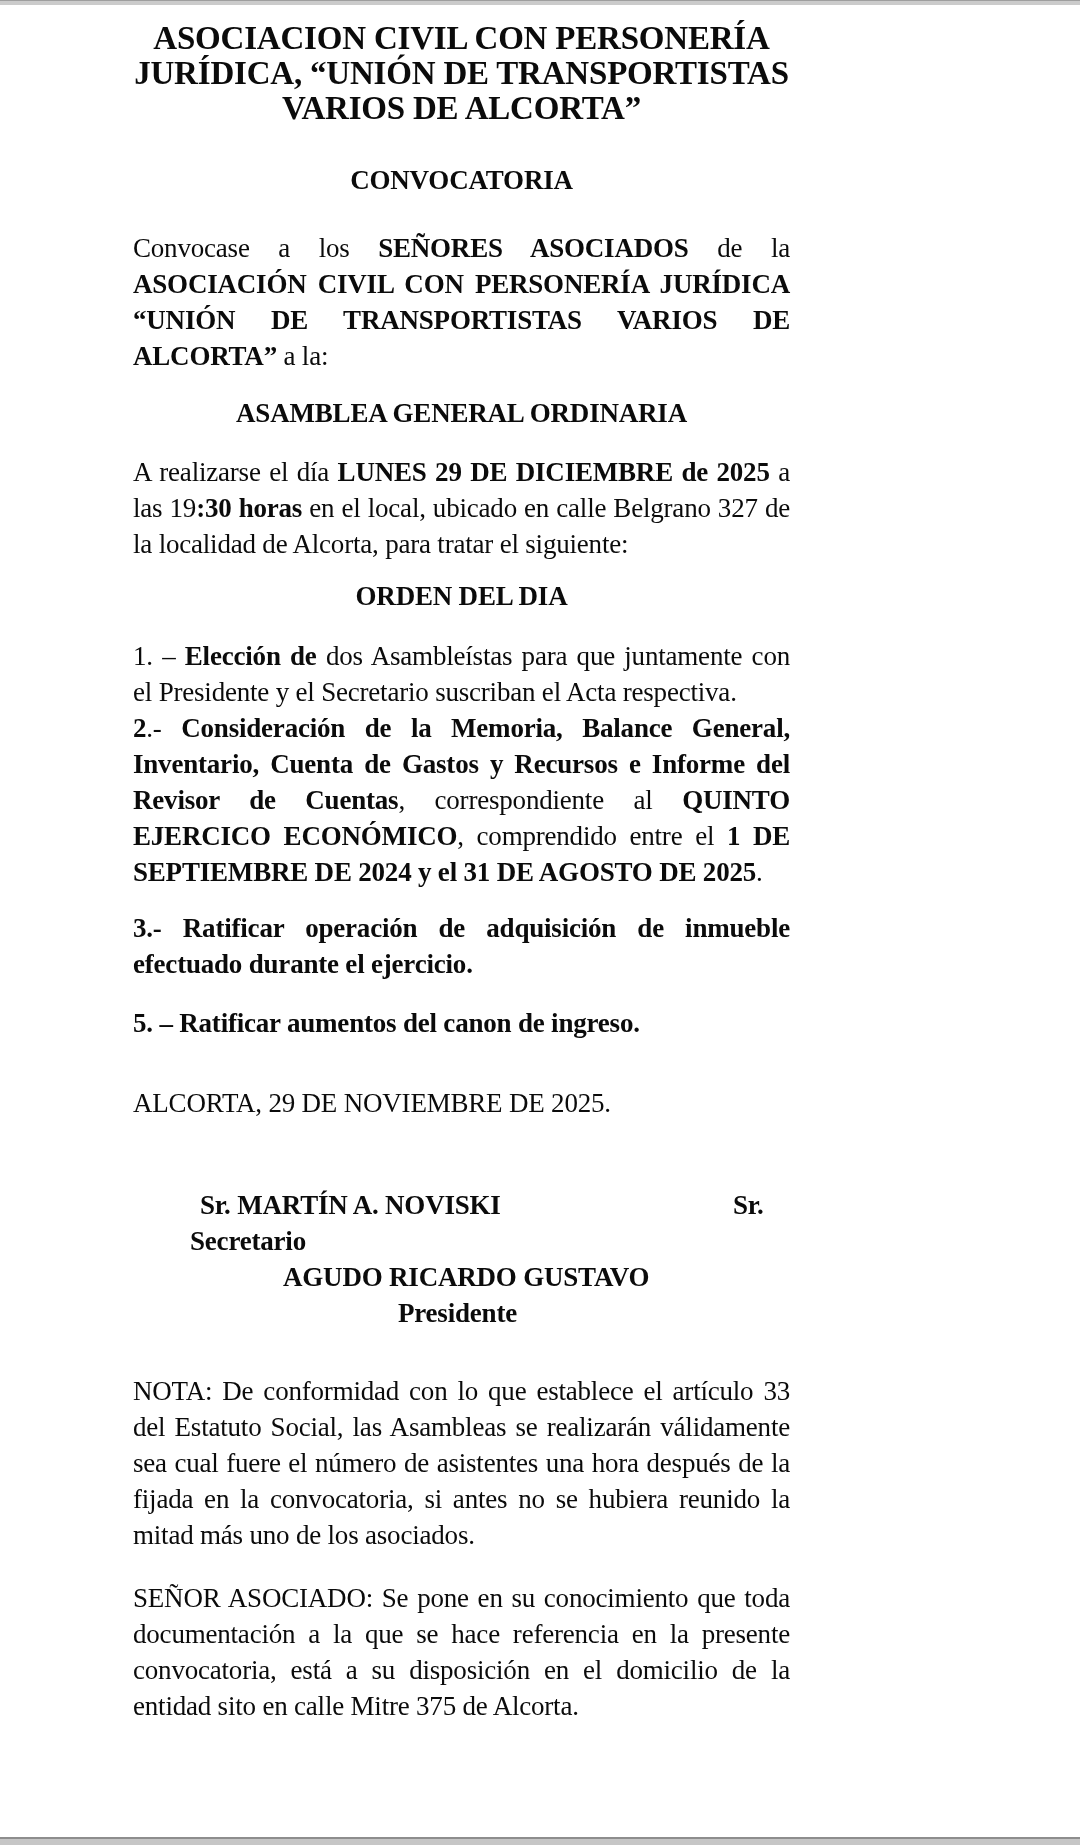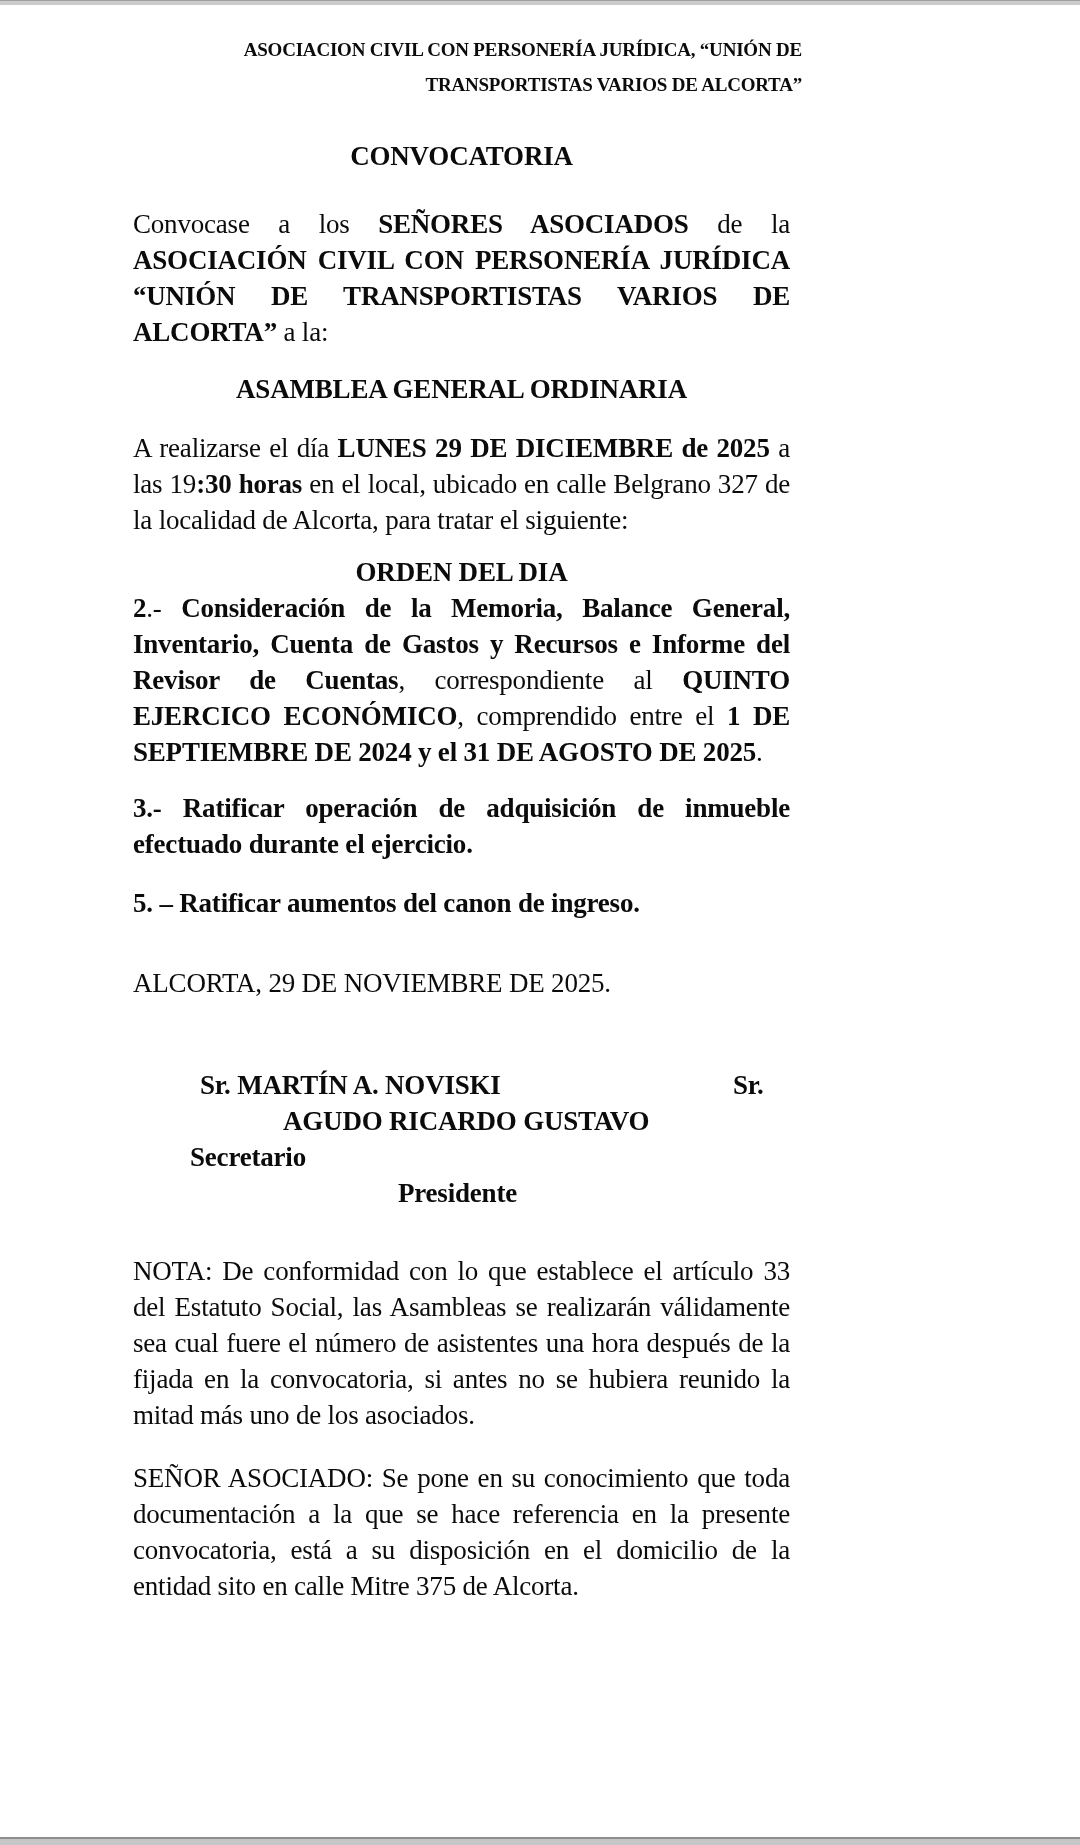--- a/index.html
+++ b/index.html
@@ -35,25 +35,25 @@
     position: absolute;
     left: 133px;
     top: 14px;
     width: 657px;
     font-size: 27px;
     line-height: 36px;
     letter-spacing: -0.2px;
     text-align: justify;
   }
   .title {
-    text-align: right;
+    text-align: center;
     font-weight: bold;
-    font-size: 19px;
+    font-size: 33px;
     line-height: 35px;
-    margin: 18px -12px 0 -12px;
+    margin: 7px -12px 0 -12px;
     letter-spacing: -0.2px;
   }
   .heading {
     text-align: center;
     font-weight: bold;
     margin: 0;
   }
   .h-convocatoria { margin-top: 36px; }
   .para { margin: 0; }
   .p-intro    { margin-top: 32px; font-family: Liberation Serif, serif; }
@@ -96,34 +96,35 @@
   <p class="heading h-convocatoria">CONVOCATORIA</p>
 
   <p class="para p-intro"><span>Convocase a los </span><span class="b">SEÑORES ASOCIADOS</span><span> de la </span><span class="b">ASOCIACIÓN CIVIL CON PERSONERÍA JURÍDICA “UNIÓN DE TRANSPORTISTAS VARIOS DE ALCORTA”</span><span> a la:</span></p>
 
   <p class="heading h-asamblea">ASAMBLEA GENERAL ORDINARIA</p>
 
   <p class="para p-schedule"><span>A realizarse el día </span><span class="b">LUNES 29 DE DICIEMBRE de 2025</span><span> a las 19</span><span class="b">:30 horas</span><span> en el local, ubicado en calle Belgrano 327 de la localidad de Alcorta, para tratar el siguiente:</span></p>
 
   <p class="heading h-orden">ORDEN DEL DIA</p>
 
+  <p class="para p-item1"><span>1. – </span><span class="b">Elección de</span><span> dos Asambleístas para que juntamente con el Presidente y el Secretario suscriban el Acta respectiva.</span></p>
 
   <p class="para p-item2"><span class="b">2</span><span class="reg">.- </span><span class="b">Consideración de la Memoria, Balance General, Inventario, Cuenta de Gastos y Recursos e Informe del Revisor de Cuentas</span><span class="reg">, correspondiente al </span><span class="b">QUINTO EJERCICO ECONÓMICO</span><span class="reg">, comprendido entre el </span><span class="b">1 DE SEPTIEMBRE DE 2024 y el 31 DE AGOSTO DE 2025</span><span class="reg">.</span></p>
 
   <p class="para p-item3">3.- Ratificar operación de adquisición de inmueble efectuado durante el ejercicio.</p>
 
 
   <p class="para p-item5">5. – Ratificar aumentos del canon de ingreso.</p>
 
   <p class="para p-date">ALCORTA, 29 DE NOVIEMBRE DE 2025.</p>
 
   <div class="sig-block">
     <p class="sig-line sig-l1"><span>Sr. MARTÍN A. NOVISKI</span><span class="sig-right">Sr.</span></p>
+    <p class="sig-line sig-l3">Secretario</p>
     <p class="sig-line sig-l2">AGUDO RICARDO GUSTAVO</p>
-    <p class="sig-line sig-l3">Secretario</p>
     <p class="sig-line sig-l4">Presidente</p>
   </div>
 
   <p class="para p-nota">NOTA: De conformidad con lo que establece el artículo 33 del Estatuto Social, las Asambleas se realizarán válidamente sea cual fuere el número de asistentes una hora después de la fijada en la convocatoria, si antes no se hubiera reunido la mitad más uno de los asociados.</p>
 
   <p class="para p-senor">SEÑOR ASOCIADO: Se pone en su conocimiento que toda documentación a la que se hace referencia en la presente convocatoria, está a su disposición en el domicilio de la entidad sito en calle Mitre 375 de Alcorta.</p>
 
 </div>
 
 <div class="edge-bottom"></div>

